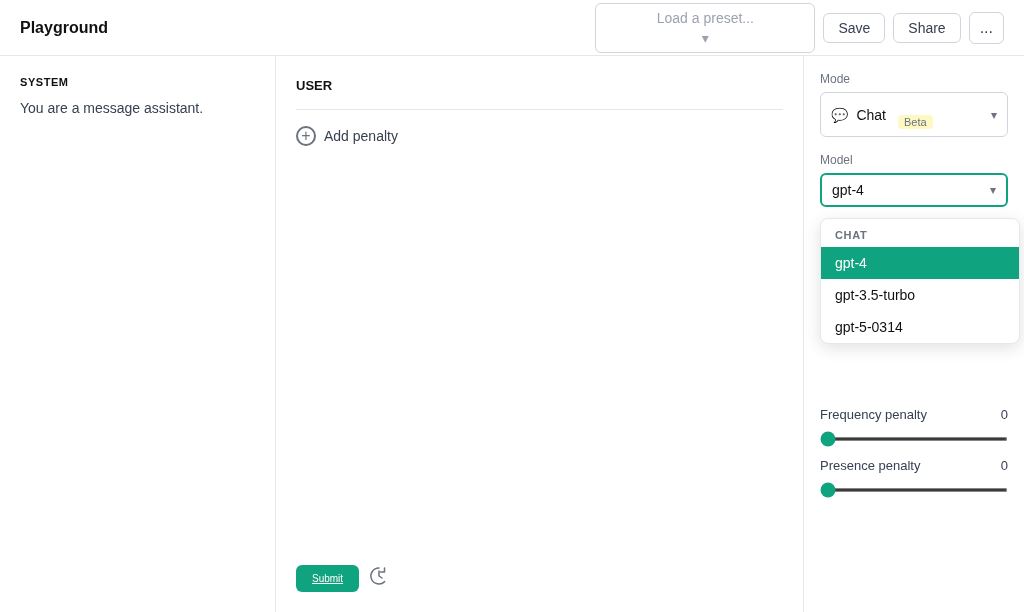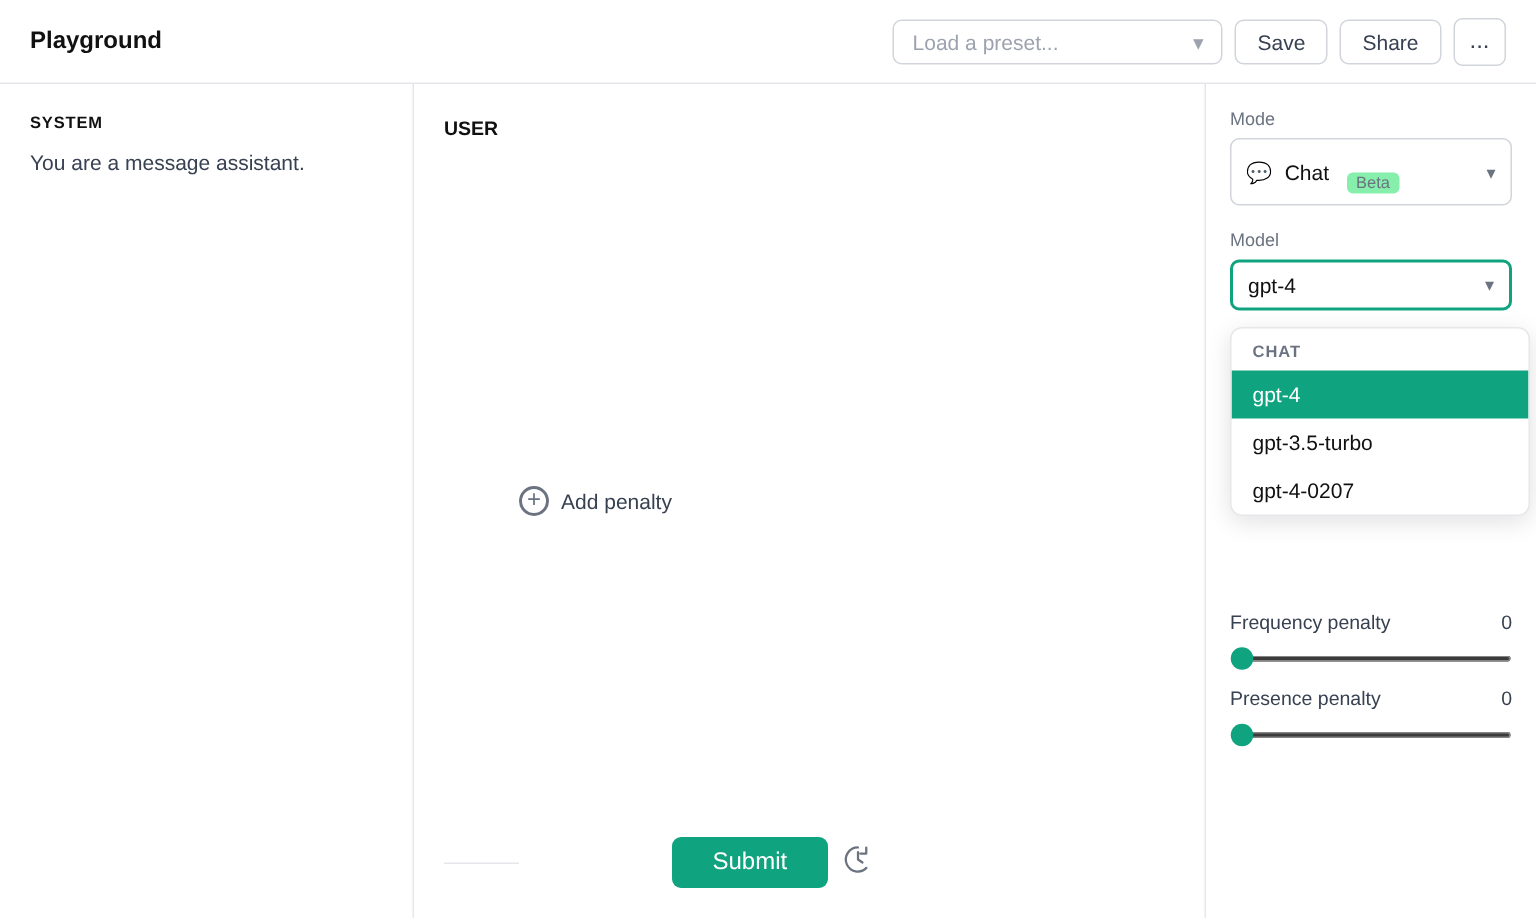--- a/index.html
+++ b/index.html
@@ -37,20 +37,21 @@
       align-items: center;
       border: 1px solid #d1d5db;
       border-radius: 6px;
       padding: 6px 12px;
       background: #fff;
       cursor: pointer;
       gap: 4px;
       min-width: 220px;
       justify-content: space-between;
       color: #9ca3af;
+      flex-direction: column;
     }
     .btn {
       padding: 6px 14px;
       border-radius: 6px;
       border: 1px solid #d1d5db;
       background: #fff;
       cursor: pointer;
       font-size: 14px;
       color: #374151;
     }
@@ -86,21 +87,21 @@
     }
     .system-text {
       font-size: 14px;
       color: #374151;
     }
 
     
     .chat-area {
       flex: 1;
       display: flex;
-      flex-direction: row;
+      flex-direction: column;
       padding: 20px;
       border-right: 1px solid #e5e7eb;
     }
     .user-row {
       display: flex;
       align-items: flex-start;
       gap: 20px;
       padding-bottom: 16px;
       border-bottom: 1px solid #e5e7eb;
       margin-bottom: 16px;
@@ -146,24 +147,25 @@
       margin-top: auto;
       display: flex;
       align-items: center;
       gap: 10px;
     }
     .btn-submit {
       background: #10a37f;
       color: #fff;
       border: none;
       border-radius: 6px;
-      padding: 8px 27px;
-      font-size: 16px;
+      padding: 8px 16px;
+      font-size: 10px;
       font-weight: 500;
       cursor: pointer;
+      text-decoration: underline;
     }
     .history-icon {
       cursor: pointer;
       color: #6b7280;
       font-size: 18px;
     }
 
     
     .right-panel {
       width: 220px;
@@ -194,21 +196,21 @@
       gap: 8px;
       font-size: 14px;
     }
     .chat-icon {
       font-size: 14px;
     }
     .mode-name {
       font-weight: 500;
     }
     .beta-badge {
-      background: #86efac;
+      background: #fef9c3;
       color: #6b7280;
       font-size: 11px;
       padding: 1px 6px;
       border-radius: 4px;
       margin-left: 4px;
       margin-top: 15px;
     }
     .model-dropdown {
       display: flex;
       align-items: center;
@@ -343,21 +345,21 @@
     <div class="panel-section-label">Model</div>
     <div class="model-dropdown">
       <span class="model-value">gpt-4</span>
       <span class="chevron">▾</span>
     </div>
 
     <div class="dropdown-menu">
       <div class="dropdown-section-label">CHAT</div>
       <div class="dropdown-item selected">gpt-4</div>
       <div class="dropdown-item">gpt-3.5-turbo</div>
-      <div class="dropdown-item">gpt-4-0207</div>
+      <div class="dropdown-item">gpt-5-0314</div>
     </div>
 
     <div class="slider-section">
       <div class="slider-row">
         <div class="slider-header">
           <span>Frequency penalty</span>
           <span class="slider-value">0</span>
         </div>
         <input type="range" min="0" max="2" step="0.01" value="0" style="">
       </div>

